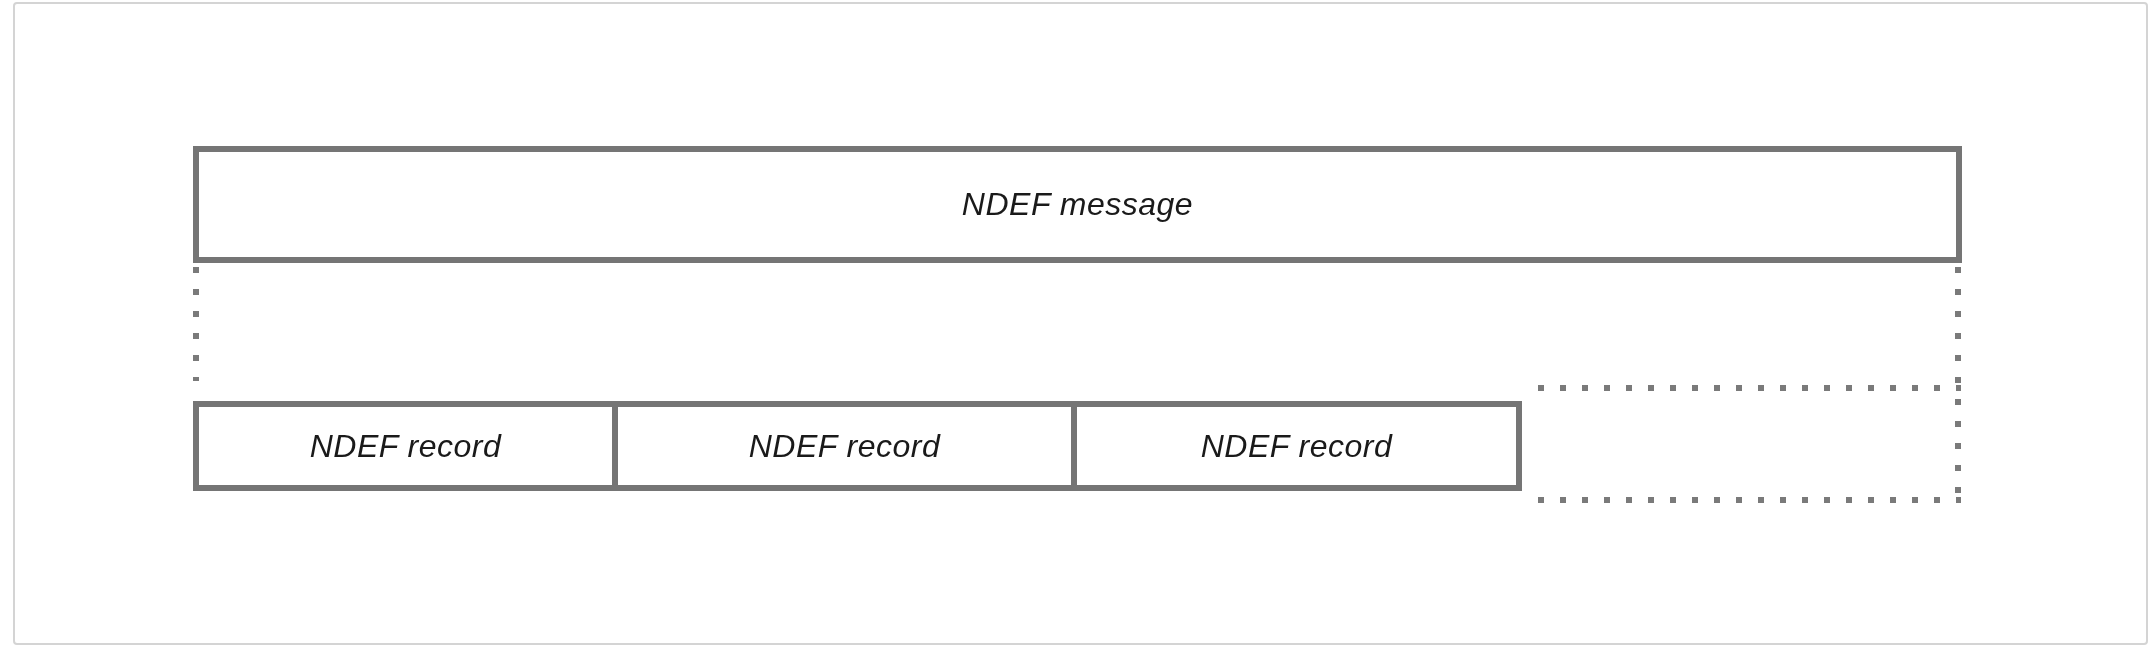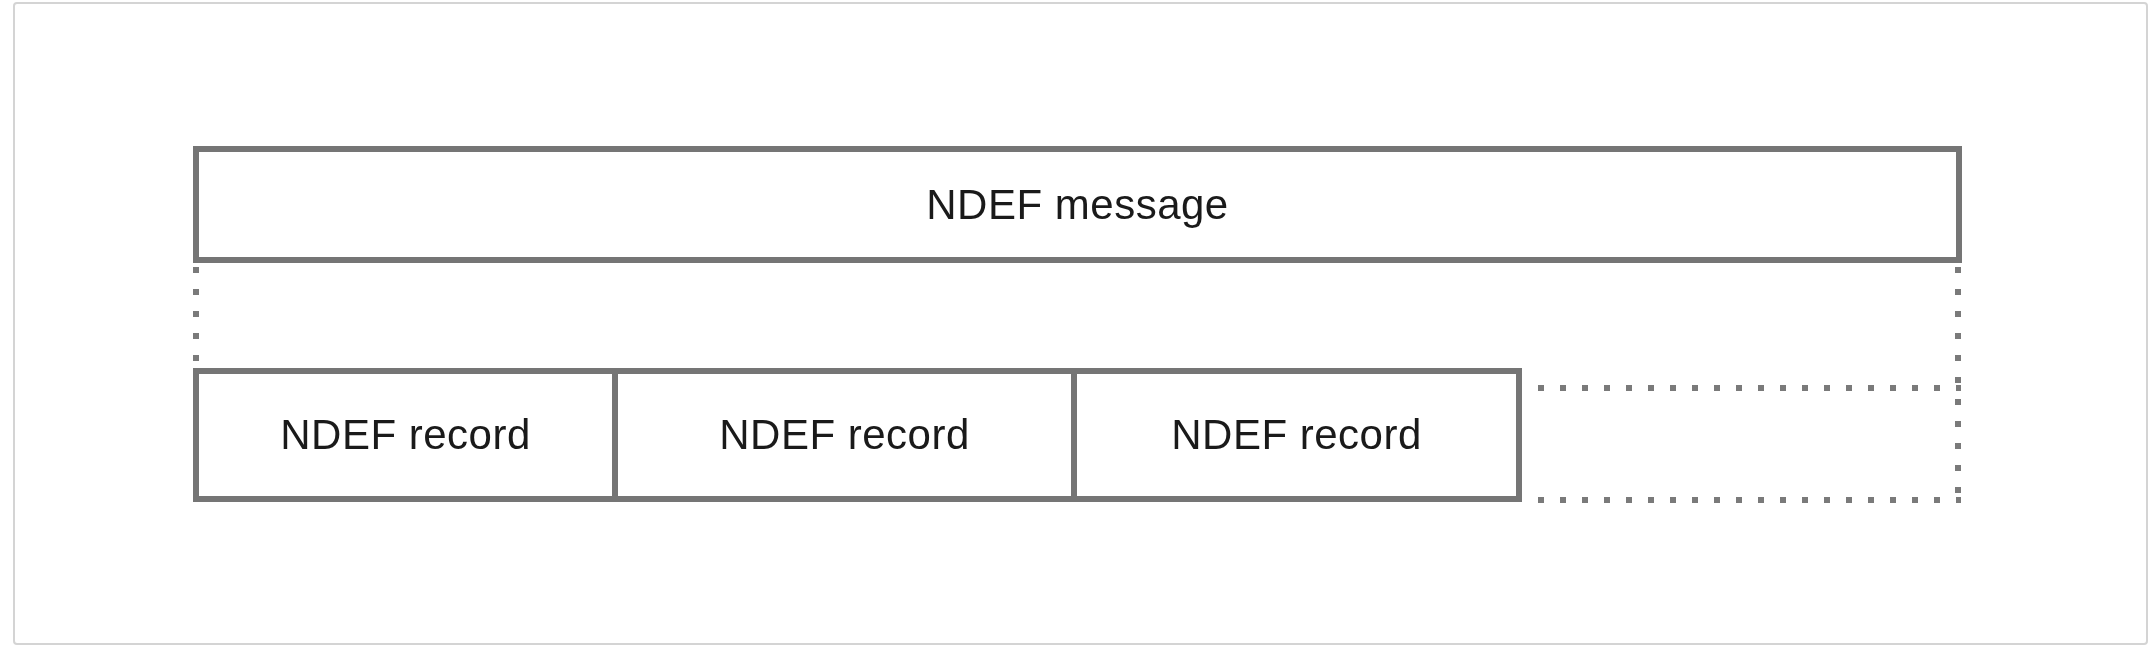--- a/index.html
+++ b/index.html
@@ -33,32 +33,33 @@
   }
   .box {
     position: absolute;
     border: 6px solid var(--box-border);
     background: #ffffff;
     display: flex;
     align-items: center;
     justify-content: center;
   }
   .box-label {
-    font-size: 42px;
+    font-style: italic;
+    font-size: 32px;
     letter-spacing: 0.5px;
     color: var(--text);
     white-space: nowrap;
   }
   .msg-box {
     left: 193px;
     top: 146px;
     width: 1769px;
     height: 117px;
   }
-  .rec-box { top: 368px; height: 134px; align-items: center; }
+  .rec-box { top: 401px; height: 90px; align-items: center; }
   .rec-1 { left: 193px;  width: 425px; }
   .rec-2 { left: 612px;  width: 465px; }
   .rec-3 { left: 1071px; width: 451px; }
   .dotted-v {
     position: absolute;
     width: 6px;
     background: repeating-linear-gradient(
       to bottom,
       var(--dotted-line) 0px, var(--dotted-line) 6px,
       transparent 6px, transparent 22px

